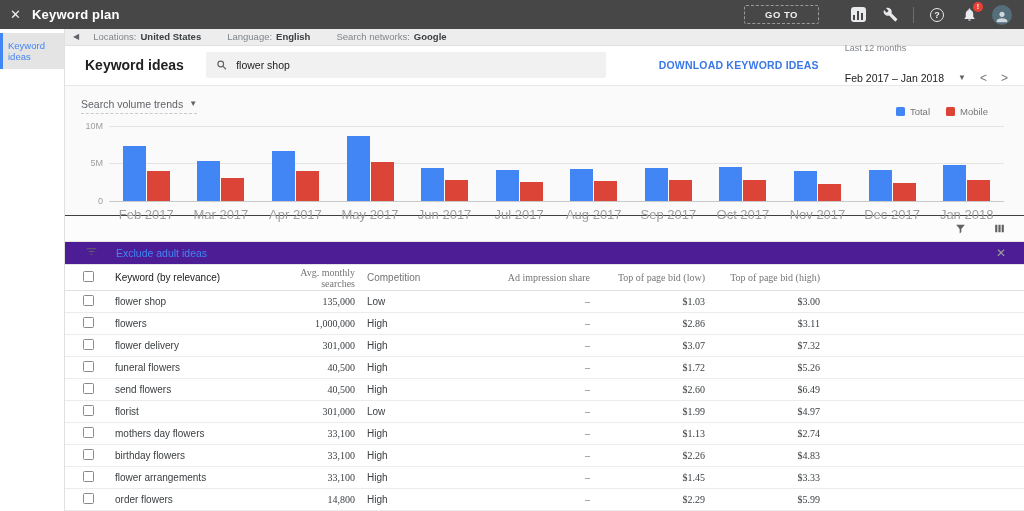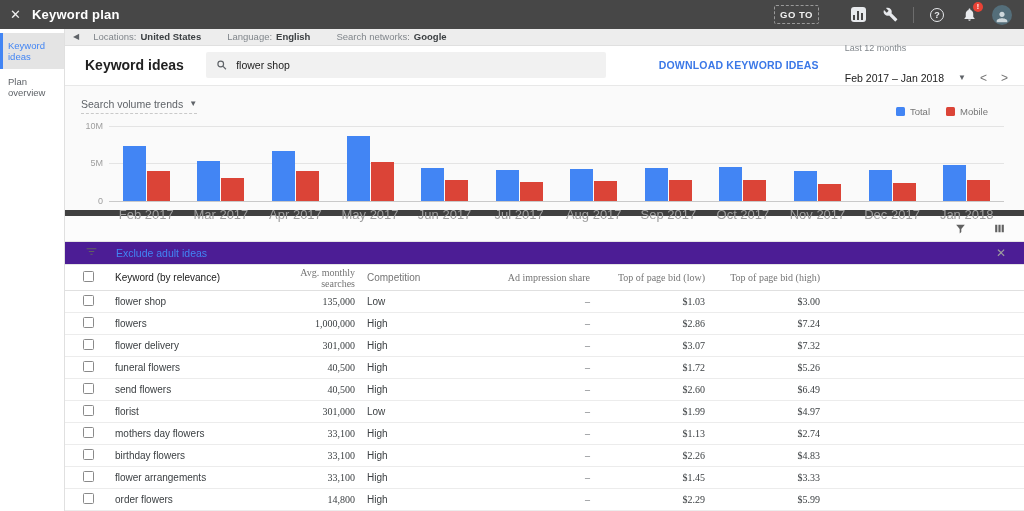--- a/index.html
+++ b/index.html
@@ -4,21 +4,21 @@
 <style>
   * { margin:0; padding:0; box-sizing:border-box; }
   html,body { width:1024px; height:511px; overflow:hidden; }
   body { font-family:"Liberation Sans", sans-serif; background:#fff; color:#3c4043; position:relative; }
 
   
   .topbar { height:29px; background:#474747; display:flex; align-items:center; padding:0 12px 0 10px; }
   .topbar .close-x { color:#f1f1f1; font-size:13px; width:22px; cursor:pointer; }
   .topbar .title { color:#fff; font-size:13px; font-weight:bold; letter-spacing:.2px; }
   .topbar .spacer { flex:1; }
-  .goto-btn { border:1px dashed #9a9a9a; color:#f1f1f1; font-size:9.5px; font-weight:bold; letter-spacing:.5px; padding:3px 5px; border-radius:2px; margin-right:16px; cursor:pointer; }
+  .goto-btn { border:1px dashed #9a9a9a; color:#f1f1f1; font-size:9.5px; font-weight:bold; letter-spacing:.5px; padding:3px 20px; border-radius:2px; margin-right:16px; cursor:pointer; }
   .tb-icon { width:18px; height:18px; margin-left:14px; display:flex; align-items:center; justify-content:center; cursor:pointer; }
   .tb-divider { width:1px; height:16px; background:#6d6d6d; margin-left:14px; }
   .reports-glyph { width:15px; height:15px; background:#e8eaed; border-radius:3px; display:flex; align-items:flex-end; justify-content:center; gap:1.5px; padding:2.5px 2px; }
   .reports-glyph i { display:block; width:2.5px; background:#474747; }
   .help-circle { width:14px; height:14px; border:1.5px solid #e8eaed; border-radius:50%; color:#e8eaed; font-size:9px; font-weight:bold; display:flex; align-items:center; justify-content:center; }
   .bell-wrap { position:relative; }
   .badge { position:absolute; top:-4px; right:-5px; background:#e94235; color:#fff; width:10px; height:10px; border-radius:50%; font-size:7px; font-weight:bold; display:flex; align-items:center; justify-content:center; }
   .avatar { width:20px; height:20px; border-radius:50%; background:#546e7a; display:flex; align-items:flex-end; justify-content:center; overflow:hidden; margin-left:14px; cursor:pointer; }
 
   
@@ -41,21 +41,21 @@
   .hdr .gap { flex:1; }
   .download-link { color:#3b78e7; font-size:10.5px; font-weight:bold; letter-spacing:.2px; margin-right:26px; cursor:pointer; white-space:nowrap; }
   .date-picker { display:flex; align-items:flex-end; gap:14px; }
   .date-drop { border-bottom:1px solid #c4c4c4; padding-bottom:3px; cursor:pointer; }
   .date-caption { font-size:9px; color:#80868b; margin-bottom:19px; }
   .date-value { font-size:10.5px; color:#212121; display:flex; align-items:center; gap:14px; }
   .caret { color:#5f6368; font-size:8px; }
   .chev { color:#757575; font-size:12px; padding-bottom:3px; cursor:pointer; }
 
   
-  .chart-sec { height:130px; background:#fafafa; border-bottom:6px solid #404040; padding:8px 16px 0 16px; position:relative; }
+  .chart-sec { height:130px; background:#fafafa; border-bottom:1px solid #404040; padding:8px 16px 0 16px; position:relative; }
   .svt { display:inline-flex; align-items:center; gap:6px; font-size:10.5px; color:#5f6368; border-bottom:1px dashed #c9c9c9; padding-bottom:3px; cursor:pointer; }
   .legend { position:absolute; top:20px; right:36px; display:flex; gap:16px; align-items:center; }
   .legend .li { display:flex; align-items:center; gap:5px; font-size:9.5px; color:#757575; }
   .legend .sw { width:9px; height:9px; border-radius:1.5px; }
   .plot-wrap { margin:12px 4px 0 28px; position:relative; }
   .plot { height:76px; position:relative; border-bottom:1px solid #c9c9c9; display:flex; justify-content:space-around; align-items:flex-end; }
   .gridline { position:absolute; left:0; right:0; height:1px; background:#e4e4e4; }
   .ylab { position:absolute; font-size:9px; color:#9e9e9e; right:100%; margin-right:6px; }
   .bar-group { display:flex; align-items:flex-end; gap:1px; z-index:1; }
   .bar { width:23px; }
@@ -117,21 +117,20 @@
     <svg width="16" height="16" viewBox="0 0 24 24">
         <path fill="#cfd8dc" d="M12 12c2.2 0 4-1.8 4-4s-1.8-4-4-4-4 1.8-4 4 1.8 4 4 4zm0 2c-2.7 0-8 1.3-8 4v2h16v-2c0-2.7-5.3-4-8-4z"></path>
       </svg>
   </span>
 </div>
 
 <div class="page">
 
   <div class="sidebar">
     <div class="side-item active">Keyword ideas</div>
-    <div class="side-item">Plan overview</div>
   </div>
 
   <div class="content">
 
     <div class="context-bar">
       <span class="collapse">◀</span>
       <span>Locations:</span>
       <b>United States</b>
       <span>Language:</span>
       <b>English</b>
@@ -295,21 +294,21 @@
             <span class="cell-r">$3.00</span>
             <span class="c-account"></span>
           </div>
           <div class="t-row">
             <span><span class="cb" style="display: inline-block;"></span></span>
             <span class="c-keyword">flowers</span>
             <span class="cell-r">1,000,000</span>
             <span class="c-competition">High</span>
             <span class="cell-r c-adshare">–</span>
             <span class="cell-r">$2.86</span>
-            <span class="cell-r">$7.24</span>
+            <span class="cell-r">$3.11</span>
             <span class="c-account"></span>
           </div>
           <div class="t-row">
             <span><span class="cb" style="display: inline-block;"></span></span>
             <span class="c-keyword">flower delivery</span>
             <span class="cell-r">301,000</span>
             <span class="c-competition">High</span>
             <span class="cell-r c-adshare">–</span>
             <span class="cell-r">$3.07</span>
             <span class="cell-r">$7.32</span>

